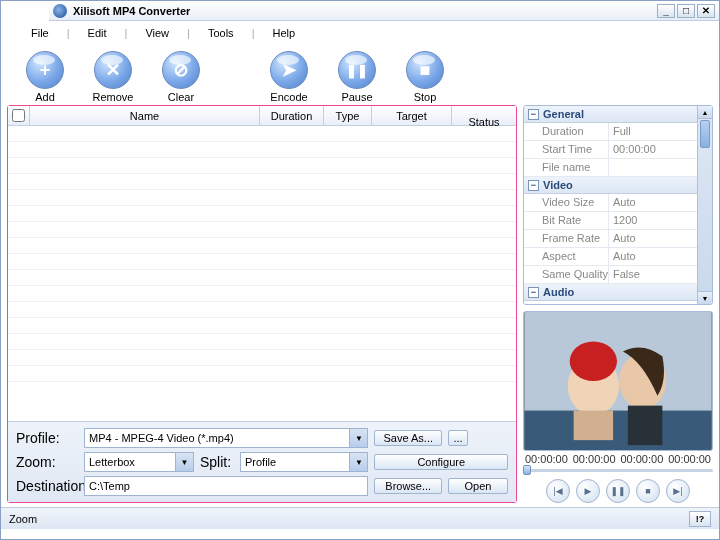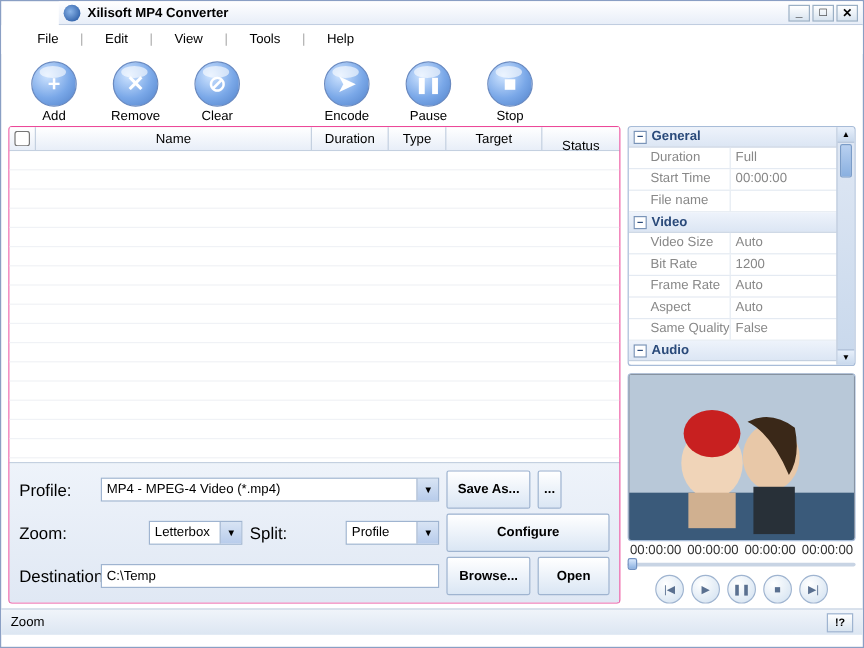--- a/index.html
+++ b/index.html
@@ -26,24 +26,24 @@
 .fhdur { width: 64px; }
 .fhtype { width: 48px; }
 .fhtarget { width: 80px; }
 .fhstatus { width: 64px; border-right: none; margin-top: 12px; }
 .filegrid { flex: 1; background: #fff; }
 .filegrid .row { height: 16px; border-bottom: 1px solid #f0f2f6; }
 .bottompanel { padding: 6px 8px; display: grid; grid-template-columns: 62px 1fr auto auto; gap: 4px 6px; align-items: center; border-top: 1px solid #c4d0e0; background: linear-gradient(to bottom, #eef3fa, #e0e8f4); }
 .lbl { font-size: 14px; }
 .combo { height: 20px; border: 1px solid #9fb4d0; background: #fff; display: flex; align-items: center; padding: 0 4px; position: relative; }
 .combo .arrow { position: absolute; right: 0; top: 0; width: 18px; height: 100%; background: linear-gradient(to bottom, #d8e4f4, #b8cceb); border-left: 1px solid #9fb4d0; display: flex; align-items: center; justify-content: center; font-size: 8px; }
-.btn { height: 32px; border: 1px solid #9fb4d0; background: linear-gradient(to bottom, #fff, #dae6f4); border-radius: 2px; display: flex; align-items: center; justify-content: center; padding: 0 8px; cursor: pointer; min-width: 60px; font-weight: bold; }
+.btn { height: 16px; border: 1px solid #9fb4d0; background: linear-gradient(to bottom, #fff, #dae6f4); border-radius: 2px; display: flex; align-items: center; justify-content: center; padding: 0 8px; cursor: pointer; min-width: 60px; }
 .sqbtn { min-width: 20px; width: 20px; padding: 0; }
 .splitrow { display: flex; gap: 6px; }
-.splitrow .combo { flex: 1; margin-left: 40px; }
+.splitrow .combo { flex: 1; }
 .right { width: 190px; display: flex; flex-direction: column; gap: 6px; }
 .propbox { flex: 1; border: 1px solid #a8bcd8; border-radius: 3px; background: #fff; overflow: hidden; position: relative; }
 .propscroll { position: absolute; right: 0; top: 0; bottom: 0; width: 15px; background: linear-gradient(to bottom, #e0e8f4, #c8d8ec); border-left: 1px solid #b0c0d8; }
 .propscroll .thumb { position:absolute; top:14px; left:2px; right:2px; height:28px; background:linear-gradient(to bottom,#b8d0f0,#8ab0e0); border:1px solid #7a9cc8; border-radius:2px; }
 .propscroll .arr { position:absolute; left:0; right:0; height:13px; display:flex;align-items:center;justify-content:center;font-size:7px;background:linear-gradient(to bottom,#e8f0fb,#c8d8ec); }
 .propscroll .arr.up{top:0;border-bottom:1px solid #b0c0d8;}
 .propscroll .arr.dn{bottom:0;border-top:1px solid #b0c0d8;}
 .proprows { margin-right: 15px; }
 .prophdr { background: linear-gradient(to bottom,#eef3fb,#dce6f4); border-bottom: 1px solid #c4d0e0; padding: 2px 4px; display: flex; align-items: center; font-weight: bold; color: #2a4a7a; }
 .propexp { width: 11px; height: 11px; border: 1px solid #7a94b8; background: #fff; display: flex; align-items: center; justify-content: center; font-size: 9px; line-height: 1; margin-right: 4px; cursor: pointer; }

